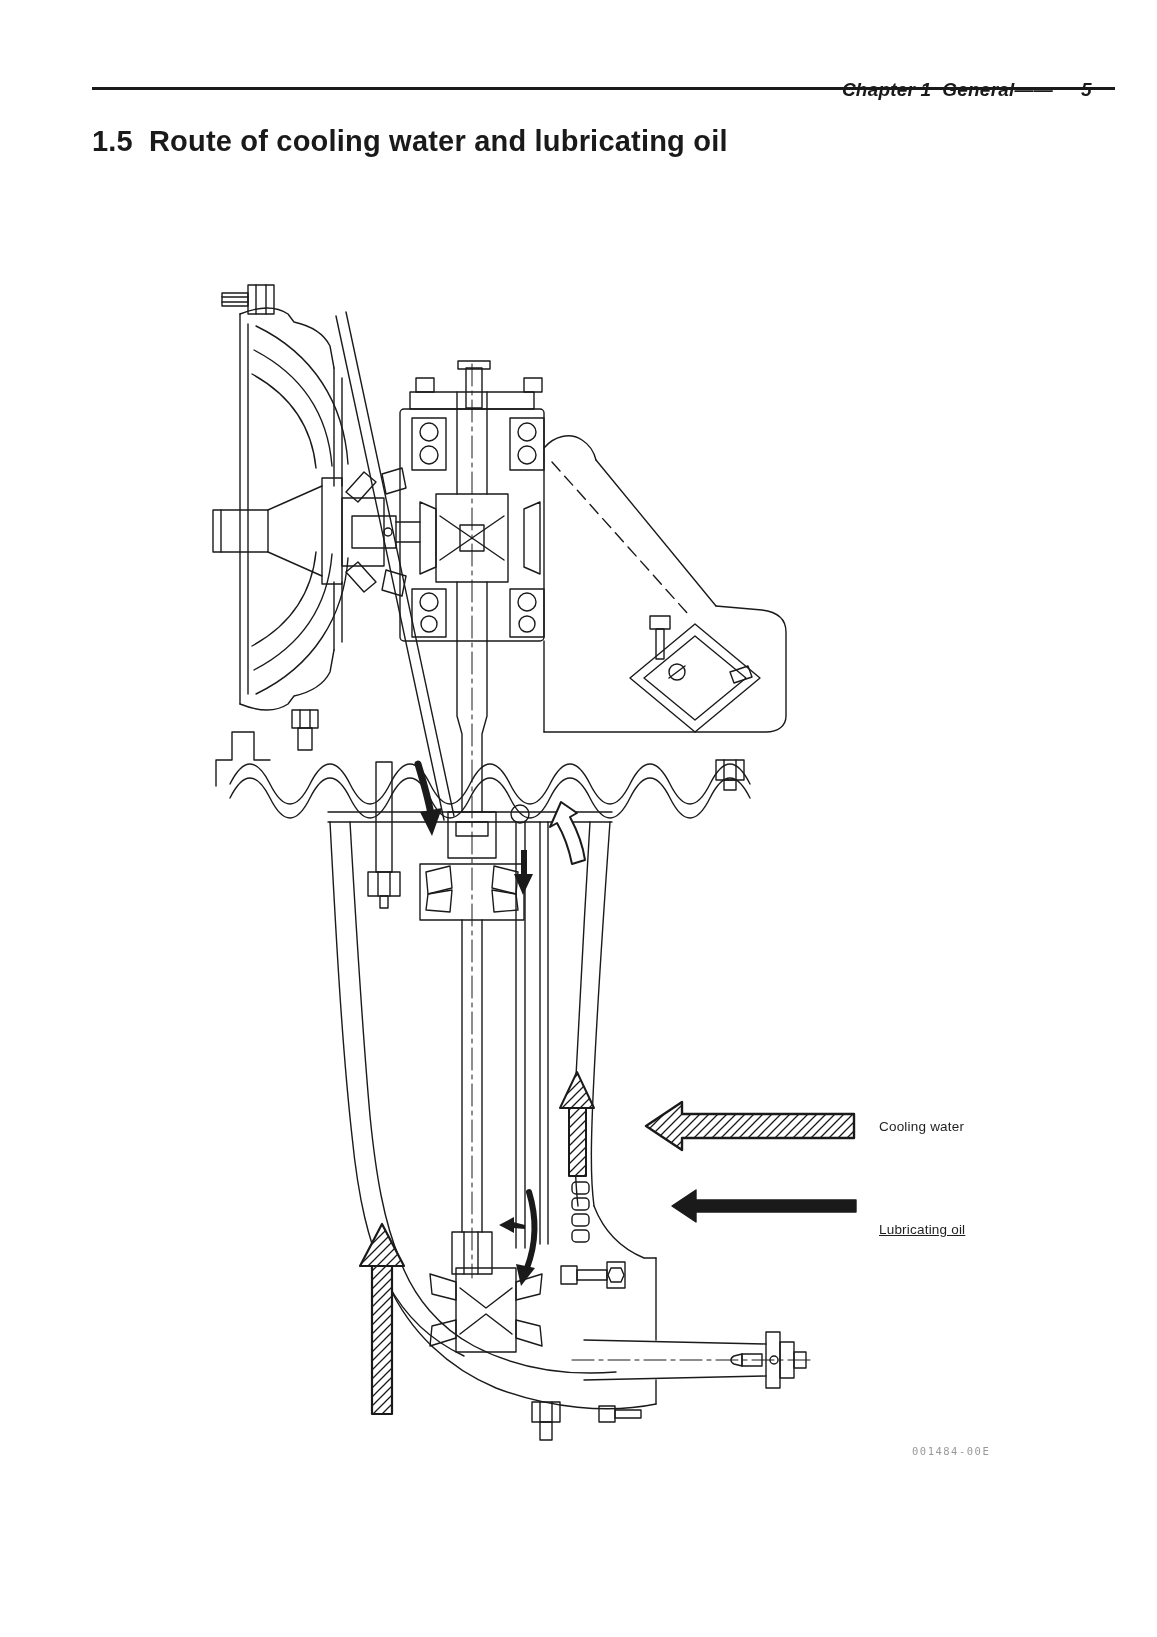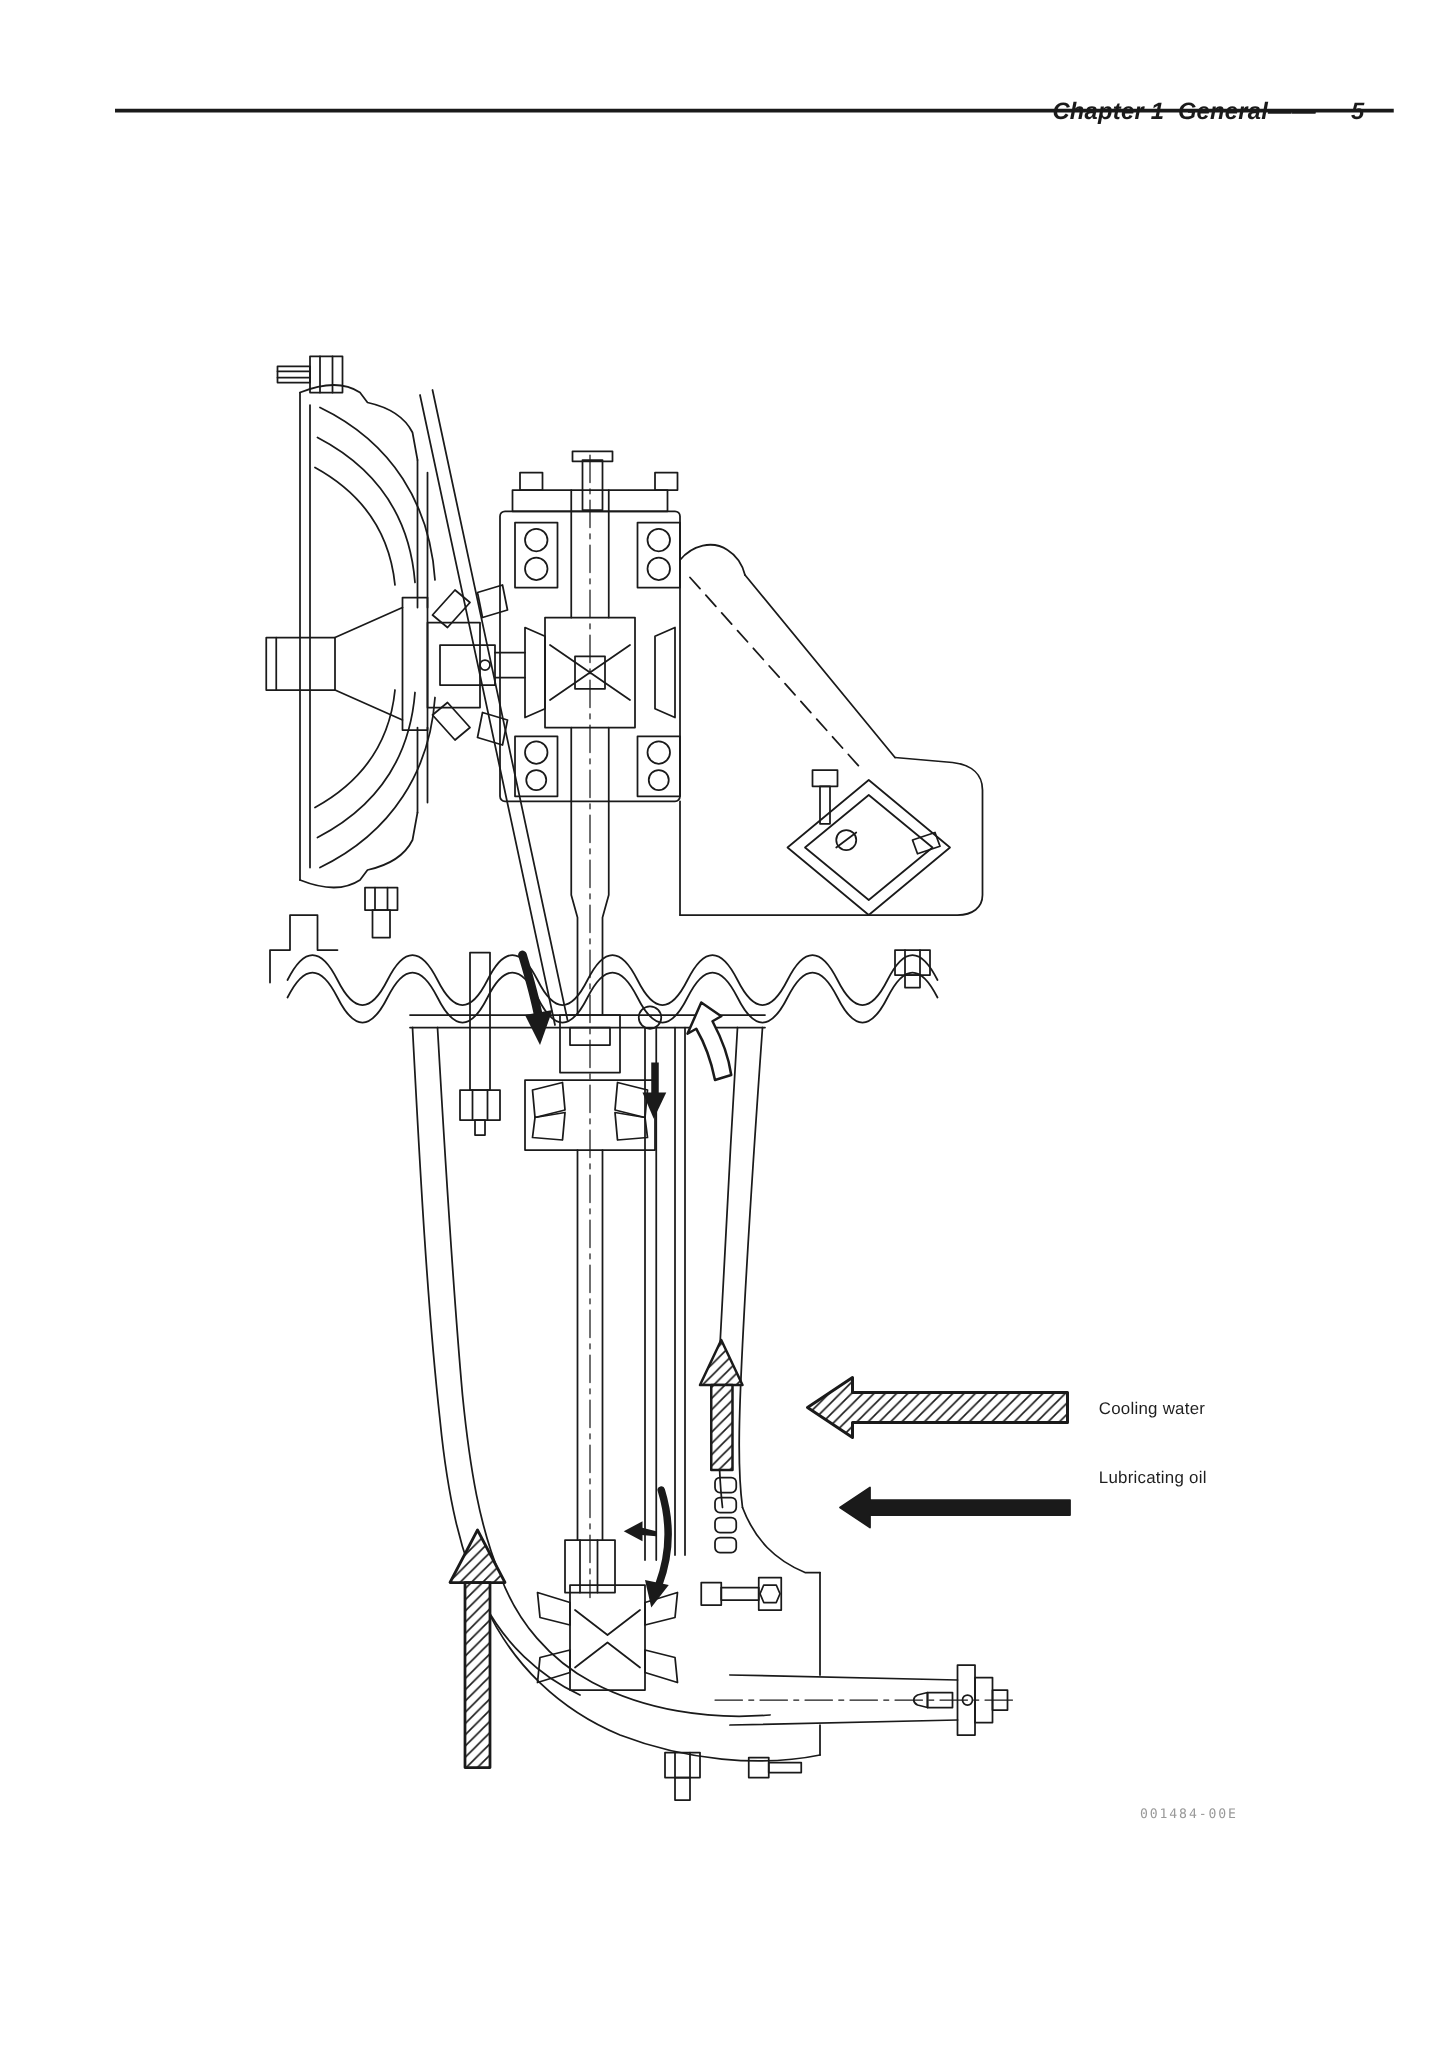--- a/index.html
+++ b/index.html
@@ -21,37 +21,40 @@
     position:absolute;left:92px;top:126px;margin:0;
     font-size:29px;font-weight:bold;line-height:1.1;letter-spacing:.2px;
   }
   .section-heading .sec-num{margin-right:16px;}
   .figure{position:absolute;left:0;top:0;width:976px;height:1637px;margin:16px;}
   .figure svg{position:absolute;left:0;top:0;}
   .legend-label{
     position:absolute;left:863px;font-size:13.5px;color:#1f1f1f;letter-spacing:.2px;
   }
   .legend-label.water{top:1103px;}
-  .legend-label.oil{top:1158px;}
+  .legend-label.oil{top:1206px;text-decoration:underline;}
   .figure-code{
     position:absolute;left:896px;top:1429px;
     font-family:"DejaVu Sans Mono", monospace;font-size:10.5px;color:#999999;
     letter-spacing:1.5px;
   }
 </style>
 </head>
 <body>
 
 <div class="page">
 
   <div class="header-text">
     <span>Chapter 1  General</span><span>——</span><span class="pgnum">5</span>
   </div>
   <div class="header-rule"></div>
 
+  <h1 class="section-heading">
+    <span class="sec-num">1.5</span><span>Route of cooling water and lubricating oil</span>
+  </h1>
 
   <figure class="figure">
     <svg width="1157" height="1637" viewBox="0 0 1157 1637">
       <defs>
         <pattern id="hatch" width="9" height="9" patternUnits="userSpaceOnUse">
           <rect width="9" height="9" fill="#ffffff"></rect>
           <path d="M0,9 l9,-9 M-2.25,2.25 l4.5,-4.5 M6.75,11.25 l4.5,-4.5" stroke="#1a1a1a" stroke-width="1.3"></path>
         </pattern>
       </defs>
 

